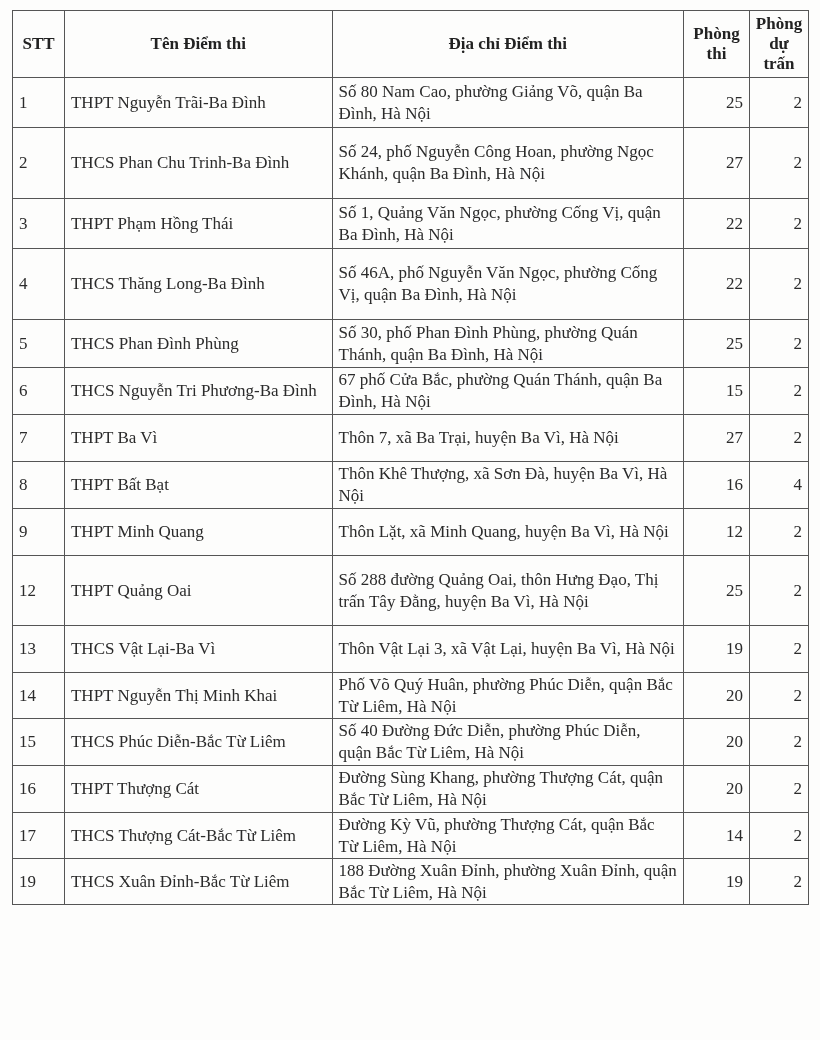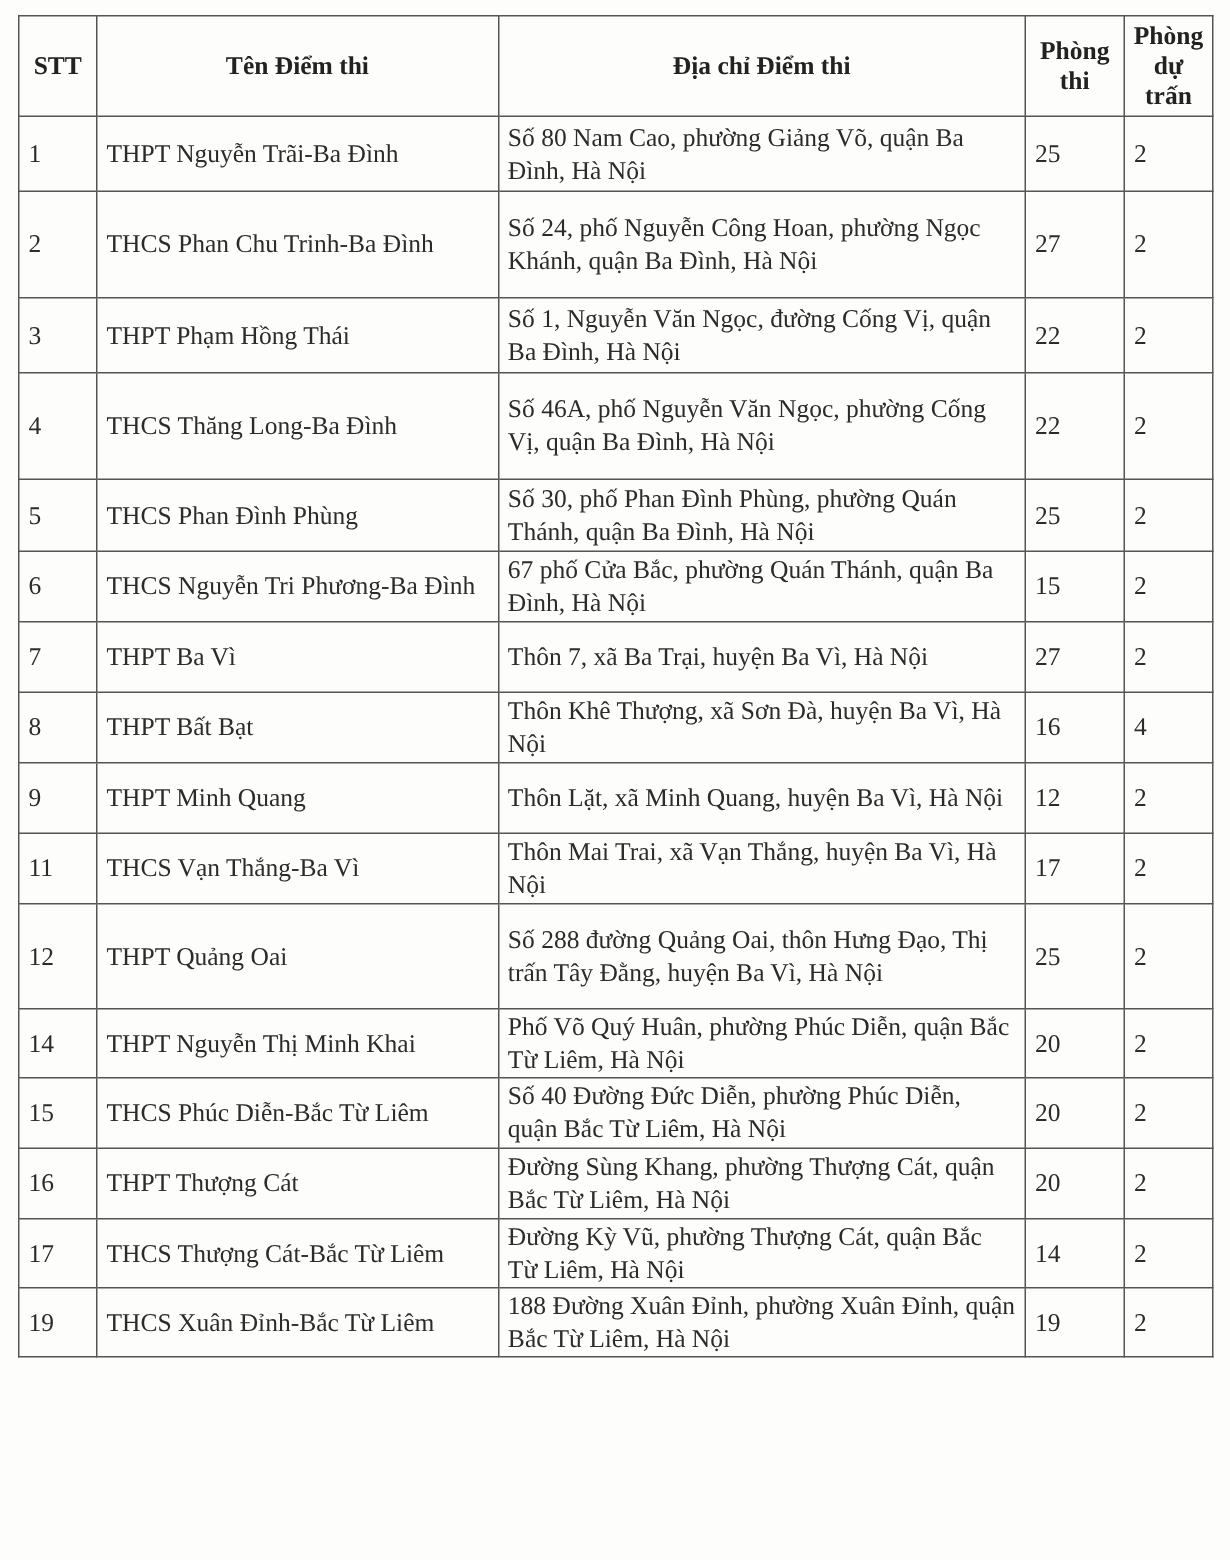--- a/index.html
+++ b/index.html
@@ -31,21 +31,21 @@
     height: 66px;
   }
   col.c-stt { width: 52px; }
   col.c-name { width: 268px; }
   col.c-addr { width: 352px; }
   col.c-rooms { width: 66px; }
   col.c-spare { width: 59px; }
   td.stt { text-align: left; padding-left: 9px; }
   td.name { padding-left: 10px; }
   td.addr { padding-left: 10px; }
-  td.num { text-align: left; }
+  td.num { text-align: right; }
 </style>
 </head>
 <body>
 
 <div class="page">
   <table class="exam">
     <colgroup>
       <col class="c-stt">
         <col class="c-name">
         <col class="c-addr">
@@ -72,21 +72,21 @@
         <tr style="height: 71px;">
           <td class="stt">2</td>
           <td class="name">THCS Phan Chu Trinh-Ba Đình</td>
           <td class="addr">Số 24, phố Nguyễn Công Hoan, phường Ngọc Khánh, quận Ba Đình, Hà Nội</td>
           <td class="num">27</td>
           <td class="num">2</td>
         </tr>
         <tr style="height: 50px;">
           <td class="stt">3</td>
           <td class="name">THPT Phạm Hồng Thái</td>
-          <td class="addr">Số 1, Nguyễn Văn Ngọc, đường Cống Vị, quận Ba Đình, Hà Nội</td>
+          <td class="addr">Số 1, Quảng Văn Ngọc, phường Cống Vị, quận Ba Đình, Hà Nội</td>
           <td class="num">22</td>
           <td class="num">2</td>
         </tr>
         <tr style="height: 71px;">
           <td class="stt">4</td>
           <td class="name">THCS Thăng Long-Ba Đình</td>
           <td class="addr">Số 46A, phố Nguyễn Văn Ngọc, phường Cống Vị, quận Ba Đình, Hà Nội</td>
           <td class="num">22</td>
           <td class="num">2</td>
         </tr>
@@ -118,32 +118,32 @@
           <td class="num">16</td>
           <td class="num">4</td>
         </tr>
         <tr style="height: 47px;">
           <td class="stt">9</td>
           <td class="name">THPT Minh Quang</td>
           <td class="addr">Thôn Lặt, xã Minh Quang, huyện Ba Vì, Hà Nội</td>
           <td class="num">12</td>
           <td class="num">2</td>
         </tr>
-        <tr style="height: 47px;">
-          <td class="stt">11</td>
-          <td class="name">THCS Vạn Thắng-Ba Vì</td>
-          <td class="addr">Thôn Mai Trai, xã Vạn Thắng, huyện Ba Vì, Hà Nội</td>
-          <td class="num">17</td>
-          <td class="num">2</td>
-        </tr>
         <tr style="height: 70px;">
           <td class="stt">12</td>
           <td class="name">THPT Quảng Oai</td>
           <td class="addr">Số 288 đường Quảng Oai, thôn Hưng Đạo, Thị trấn Tây Đằng, huyện Ba Vì, Hà Nội</td>
           <td class="num">25</td>
+          <td class="num">2</td>
+        </tr>
+        <tr style="height: 47px;">
+          <td class="stt">13</td>
+          <td class="name">THCS Vật Lại-Ba Vì</td>
+          <td class="addr">Thôn Vật Lại 3, xã Vật Lại, huyện Ba Vì, Hà Nội</td>
+          <td class="num">19</td>
           <td class="num">2</td>
         </tr>
         <tr style="height: 46px;">
           <td class="stt">14</td>
           <td class="name">THPT Nguyễn Thị Minh Khai</td>
           <td class="addr">Phố Võ Quý Huân, phường Phúc Diễn, quận Bắc Từ Liêm, Hà Nội</td>
           <td class="num">20</td>
           <td class="num">2</td>
         </tr>
         <tr style="height: 47px;">

